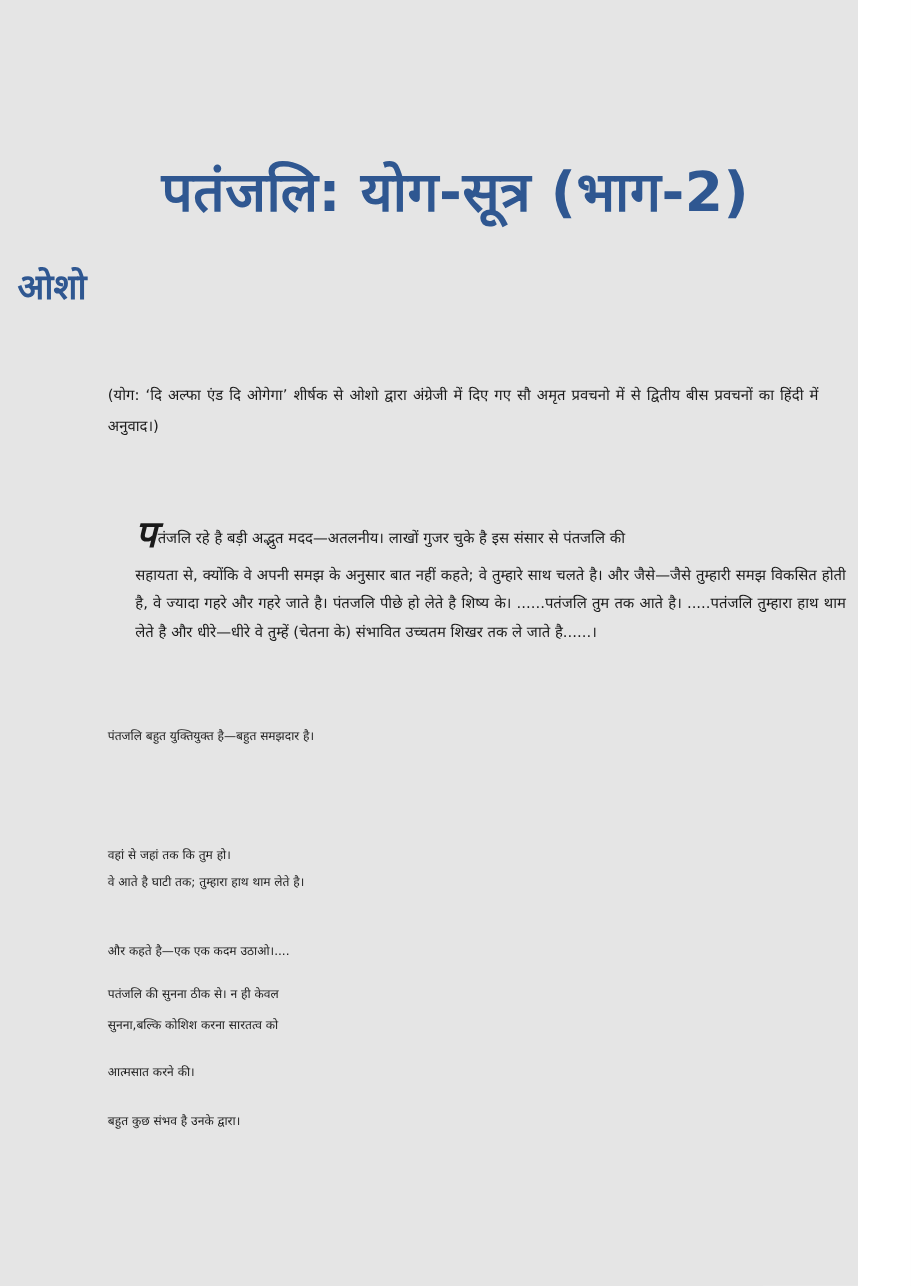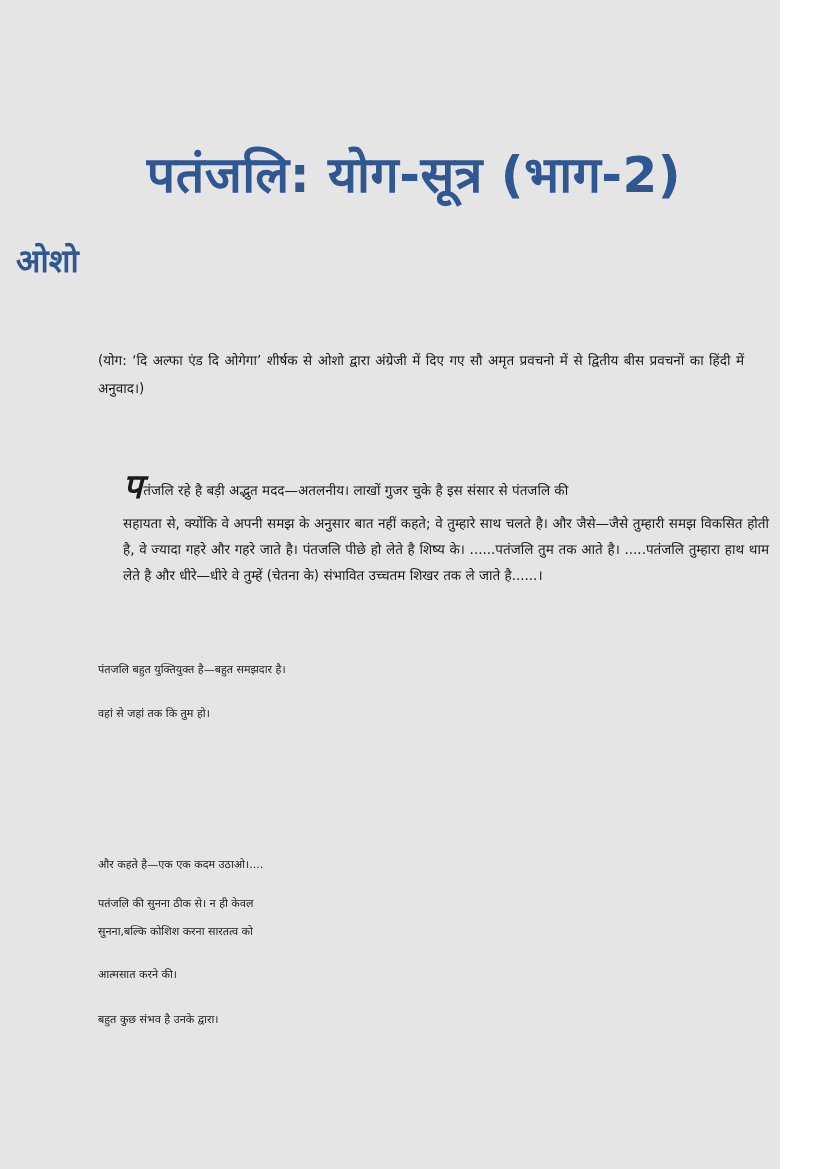--- a/index.html
+++ b/index.html
@@ -27,19 +27,20 @@
   <div class="author">ओशो</div>
 
   <div class="note">(योग: ‘दि अल्फा एंड दि ओगेगा’ शीर्षक से ओशो द्वारा अंग्रेजी में दिए गए सौ अमृत प्रवचनो में से द्वितीय बीस प्रवचनों  का हिंदी में अनुवाद।)</div>
 
   <div class="para">
     <span class="first"><span class="dropcap">प</span><span>तंजलि रहे है बड़ी अद्भुत मदद—अतलनीय। लाखों गुजर चुके है इस संसार से पंतजलि की</span></span>
     <span>सहायता से, क्योंकि वे अपनी समझ के अनुसार बात नहीं कहते; वे तुम्हारे साथ चलते है। और जैसे—जैसे तुम्हारी समझ विकसित होती है, वे ज्यादा गहरे और गहरे जाते है। पंतजलि पीछे हो लेते है शिष्य के। ......पतंजलि तुम तक आते है। .....पतंजलि तुम्हारा हाथ थाम लेते है और धीरे—धीरे वे तुम्हें (चेतना के) संभावित उच्चतम शिखर तक ले जाते है......।</span>
   </div>
 
   <div class="line" style="top:660px">पंतजलि बहुत युक्तियुक्त है—बहुत समझदार है।</div>
-  <div class="line" style="top:704px">वहां से जहां तक कि तुम हो।</div>
+  <div class="line" style="top:768px">वहां से जहां तक कि तुम हो।</div>
+  <div class="line" style="top:792px">वे आते है घाटी तक; तुम्हारा हाथ थाम लेते है।</div>
   <div class="line" style="top:855px">और कहते है—एक एक कदम उठाओ।....</div>
   <div class="line" style="top:894px">पतंजलि की सुनना ठीक से। न ही केवल</div>
   <div class="line" style="top:922px">सुनना,बल्कि कोशिश करना सारतत्व को</div>
   <div class="line" style="top:965px">आत्मसात करने की।</div>
   <div class="line" style="top:1010px">बहुत कुछ संभव है उनके द्वारा।</div>
 </div>
 
 </body></html>

